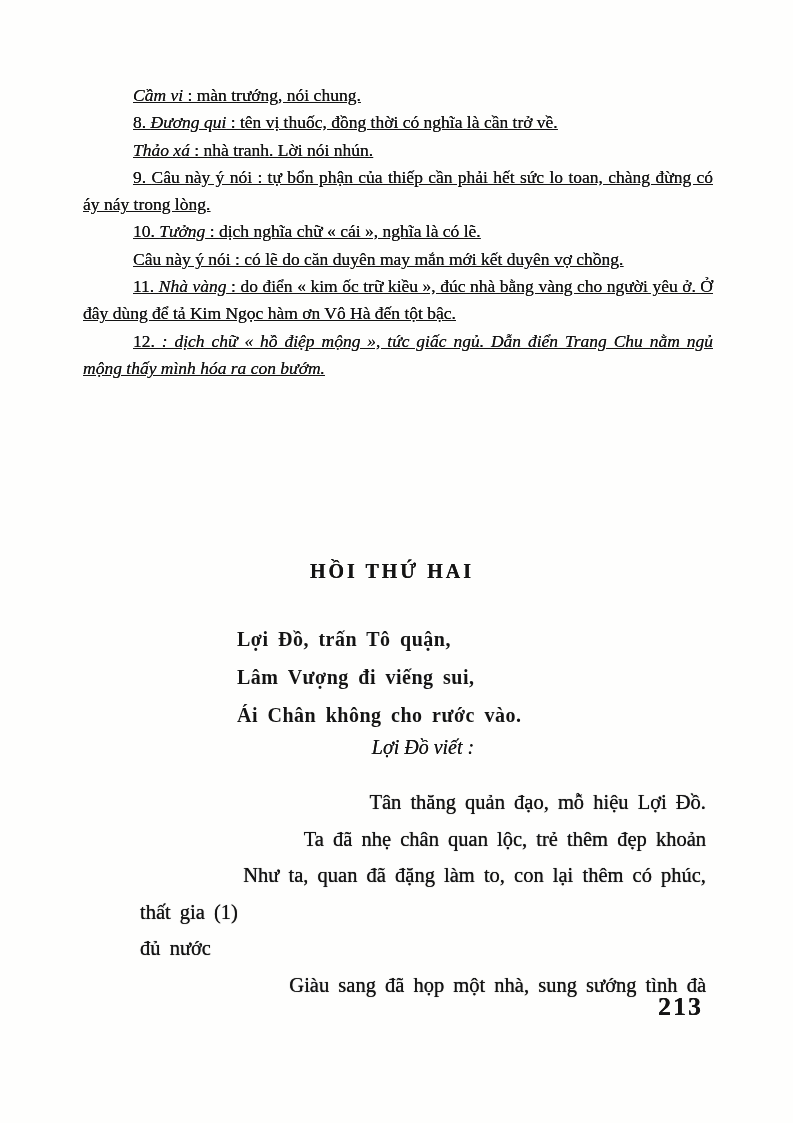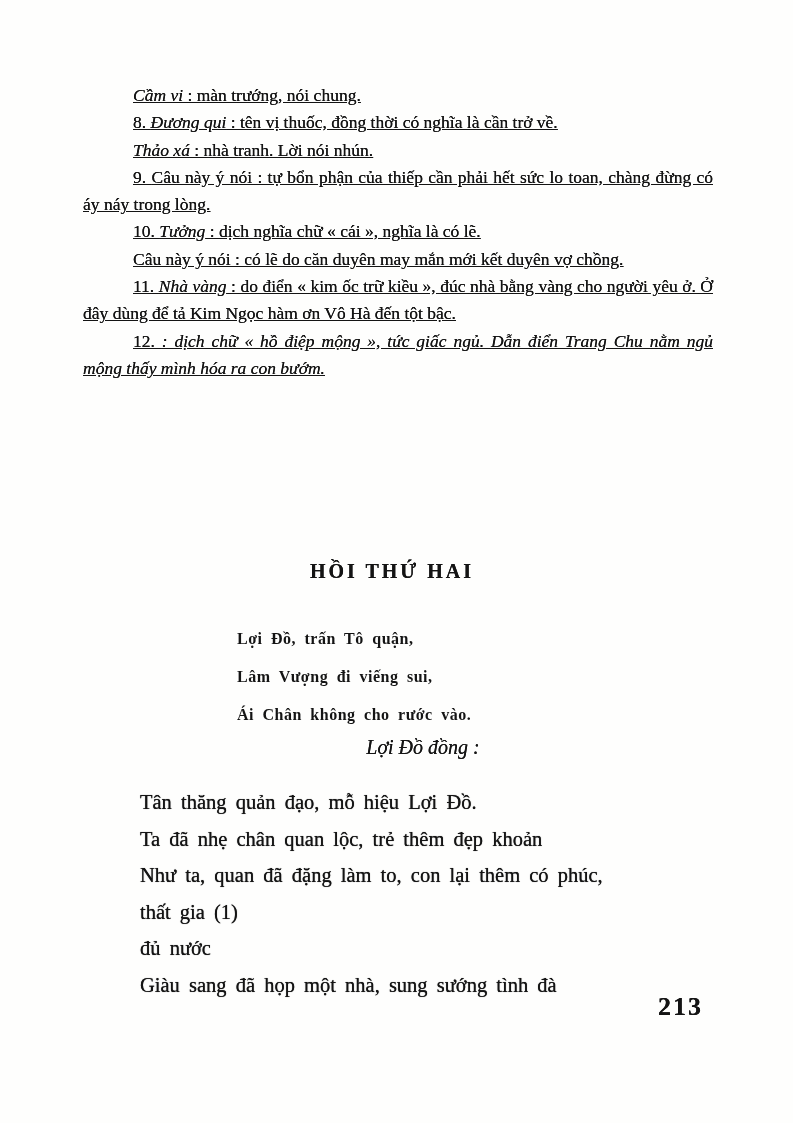--- a/index.html
+++ b/index.html
@@ -45,21 +45,21 @@
     font-size: 20px;
     font-weight: bold;
     letter-spacing: 3px;
     text-shadow: 0 0 0.5px currentColor;
   }
   
   .verse {
     position: absolute;
     top: 620px;
     left: 237px;
-    font-size: 16px;
+    font-size: 20px;
     font-weight: bold;
     line-height: 38px;
     letter-spacing: 0.5px;
     word-spacing: 4px;
   }
   
   .speaker {
     position: absolute;
     top: 736px;
     left: 140px;
@@ -73,21 +73,21 @@
   .body-text {
     position: absolute;
     top: 784px;
     left: 140px;
     width: 566px;
     font-size: 20.5px;
     line-height: 36.5px;
     word-spacing: 4px;
     text-shadow: 0 0 0.7px currentColor;
   }
-  .body-text .line       { text-align: left; }
+  .body-text .line       { text-align: right; }
   .body-text .line.right { text-align: left; }
   
   .page-number {
     position: absolute;
     top: 992px;
     left: 658px;
     font-size: 26px;
     font-weight: bold;
     letter-spacing: 2px;
     text-shadow: 0 0 0.5px currentColor;
@@ -110,21 +110,21 @@
   </section>
 
   <h1 class="chapter-heading">HỒI THỨ HAI</h1>
 
   <div class="verse">
     <div>Lợi Đồ, trấn Tô quận,</div>
     <div>Lâm Vượng đi viếng sui,</div>
     <div>Ái Chân không cho rước vào.</div>
   </div>
 
-  <div class="speaker">Lợi Đồ đồng :</div>
+  <div class="speaker">Lợi Đồ viết :</div>
 
   <div class="body-text">
     <div class="line">Tân thăng quản đạo, mỗ hiệu Lợi Đồ.</div>
     <div class="line">Ta đã nhẹ chân quan lộc, trẻ thêm đẹp khoản</div>
     <div class="line">Như ta, quan đã đặng làm to, con lại thêm có phúc,</div>
     <div class="line right">thất gia (1)</div>
     <div class="line right">đủ nước</div>
     <div class="line">Giàu sang đã họp một nhà, sung sướng tình đà</div>
   </div>
 

